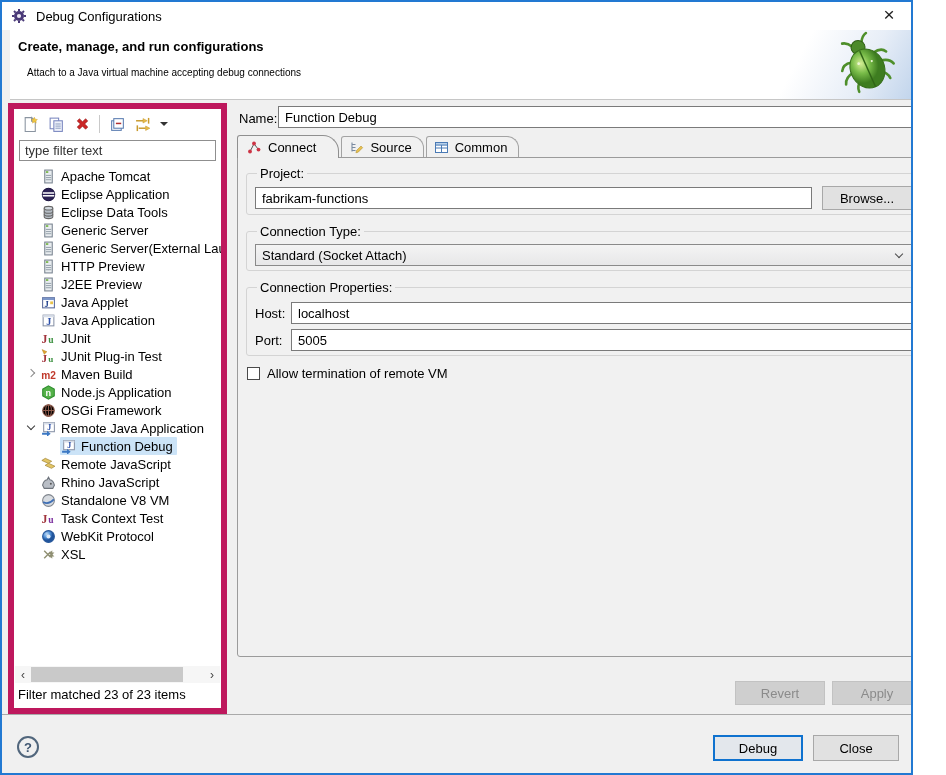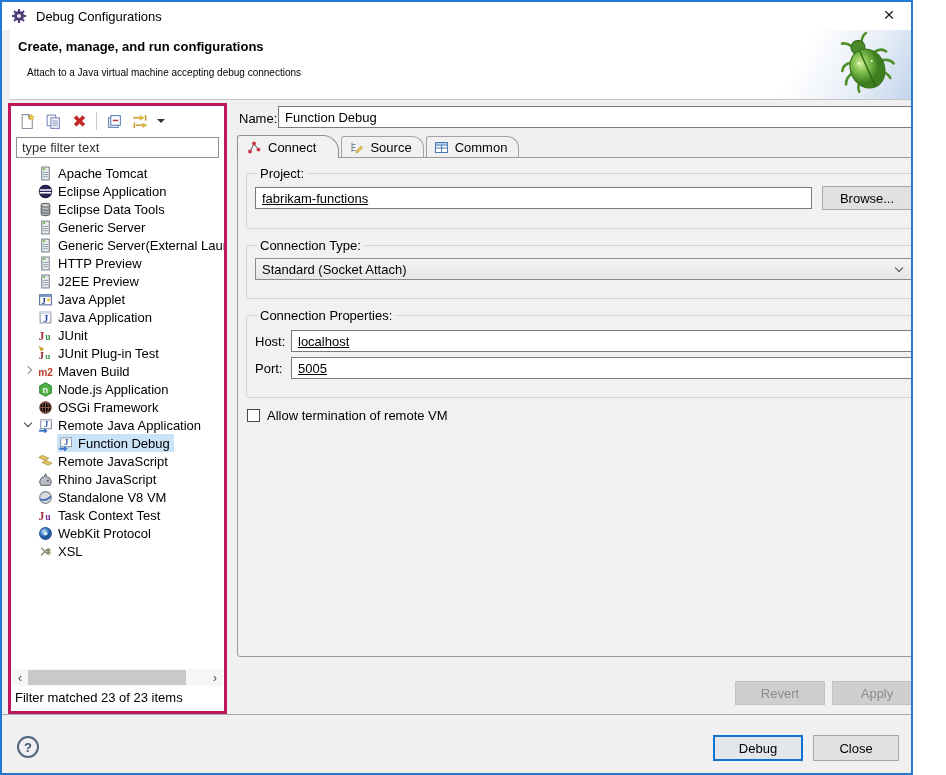--- a/index.html
+++ b/index.html
@@ -14,21 +14,21 @@
 
   
   .banner { position:absolute; left:8px; top:28px; right:0; height:70px; background:#fff; border-bottom:1px solid #c6c6c6; overflow:hidden; }
   .banner-art { position:absolute; right:0; top:0; bottom:0; width:170px;
     background:linear-gradient(118deg, rgba(255,255,255,0) 35%, rgba(204,218,238,.45) 70%, #c2d5ec 100%); }
   .banner-title { position:absolute; left:8px; top:9px; font-weight:bold; font-size:13px; }
   .banner-sub { position:absolute; left:17px; top:37px; font-size:10px; }
   .bug { position:absolute; right:14px; top:1px; width:64px; height:64px; }
 
   
-  .left-panel { position:absolute; left:6px; top:101px; width:219px; height:611px; background:#fff; border:3px solid #be185d; display:flex; flex-direction:column; }
+  .left-panel { position:absolute; left:6px; top:101px; width:219px; height:611px; background:#fff; border:6px solid #be185d; display:flex; flex-direction:column; }
   .lp-toolbar { height:30px; display:flex; align-items:center; padding-left:5px; gap:4px; flex:none; }
   .tbtn { width:22px; height:22px; display:flex; align-items:center; justify-content:center; cursor:pointer; }
   .tbtn svg { width:17px; height:17px; }
   .tsep { width:1px; height:18px; background:#c9c9c9; margin:0 2px; }
   .tdrop { width:12px; height:22px; display:flex; align-items:center; justify-content:center; cursor:pointer; }
   .tdrop::before { content:""; border-left:4px solid transparent; border-right:4px solid transparent; border-top:4px solid #333; }
   .lp-filter { margin:1px 5px 3px 5px; height:21px; flex:none; }
   .lp-filter input { width:100%; height:100%; border:1px solid #8f8f8f; padding:0 5px; font:13px "Liberation Sans","DejaVu Sans",sans-serif; color:#222; outline:none; }
   .lp-filter input::placeholder { color:#333; opacity:1; }
   .lp-tree { flex:1 1 auto; overflow:hidden; padding-top:3px; }
@@ -53,25 +53,25 @@
   .right-panel { position:absolute; left:230px; top:97px; width:707px; height:615px; border-right:1px solid #c3c3c3; }
   .name-label { position:absolute; left:7px; top:12px; }
   .name-input { position:absolute; left:46px; top:7px; right:8px; height:22px; }
   .name-input input { width:100%; height:100%; border:1px solid #7a7a7a; padding:0 6px; font:13px "Liberation Sans","DejaVu Sans",sans-serif; outline:none; }
   .tabs { position:absolute; left:5px; top:37px; height:22px; display:flex; align-items:flex-end; }
   .tab { display:inline-flex; align-items:center; gap:6px; height:22px; background:#f1f1f1; border:1px solid #a3a3a3; border-bottom:none; padding:0 11px 0 7px; border-radius:3px 12px 0 0; cursor:pointer; position:relative; }
   .tab.active { border-color:#8f8f8f; border-radius:3px 16px 0 0; padding:0 22px 0 9px; z-index:3; height:23px; }
   .tab + .tab { margin-left:2px; }
   .tab svg { width:15px; height:15px; }
   .content-box { position:absolute; left:5px; right:8px; top:58px; height:500px; background:#f1f1f1; border:1px solid #9b9b9b; border-radius:0 10px 3px 3px; padding:7px 8px; }
-  fieldset { border:1px solid #d4d4d4; border-radius:3px; margin:1px 0 9px 0; padding:5px 8px 18px 8px; background:#f1f1f1; }
+  fieldset { border:1px solid #d4d4d4; border-radius:3px; margin:1px 0 9px 0; padding:5px 8px 4px 8px; background:#f1f1f1; }
   legend { font-size:13px; padding:0 3px; margin-left:2px; }
   .frow { display:flex; align-items:center; }
   .txt { height:22px; border:1px solid #7a7a7a; background:#fff; padding:0 6px; font:13px "Liberation Sans","DejaVu Sans",sans-serif; outline:none; }
-  .grow { flex:1 1 auto;text-decoration:underline; }
+  .grow { flex:1 1 auto; }
   .btn { height:24px; background:#e1e1e1; border:1px solid #a8a8a8; font:13px "Liberation Sans","DejaVu Sans",sans-serif; display:flex; align-items:center; justify-content:center; cursor:pointer; }
   .browse { width:90px; margin-left:10px; flex:none; }
   .combo { height:22px; border:1px solid #8a8a8a; background:linear-gradient(#f4f4f4,#e7e7e8); display:flex; align-items:center; padding:0 24px 0 6px; position:relative; cursor:pointer; }
   .combo-arrow { position:absolute; right:9px; top:6px; width:6px; height:6px; border-right:1.4px solid #4a4a4a; border-bottom:1.4px solid #4a4a4a; transform:rotate(45deg); }
   .prop-label { width:36px; flex:none; }
   .prop-row { display:flex; align-items:center; margin-top:5px; }
   .checkbox-row { display:flex; align-items:center; margin:10px 0 0 1px; }
   .checkbox { width:13px; height:13px; border:1px solid #4a4a4a; background:#fff; flex:none; cursor:pointer; }
   .checkbox-row span.cb-label { margin-left:7px; }
   .ra-buttons { position:absolute; right:16px; top:582px; display:flex; gap:7px; }

